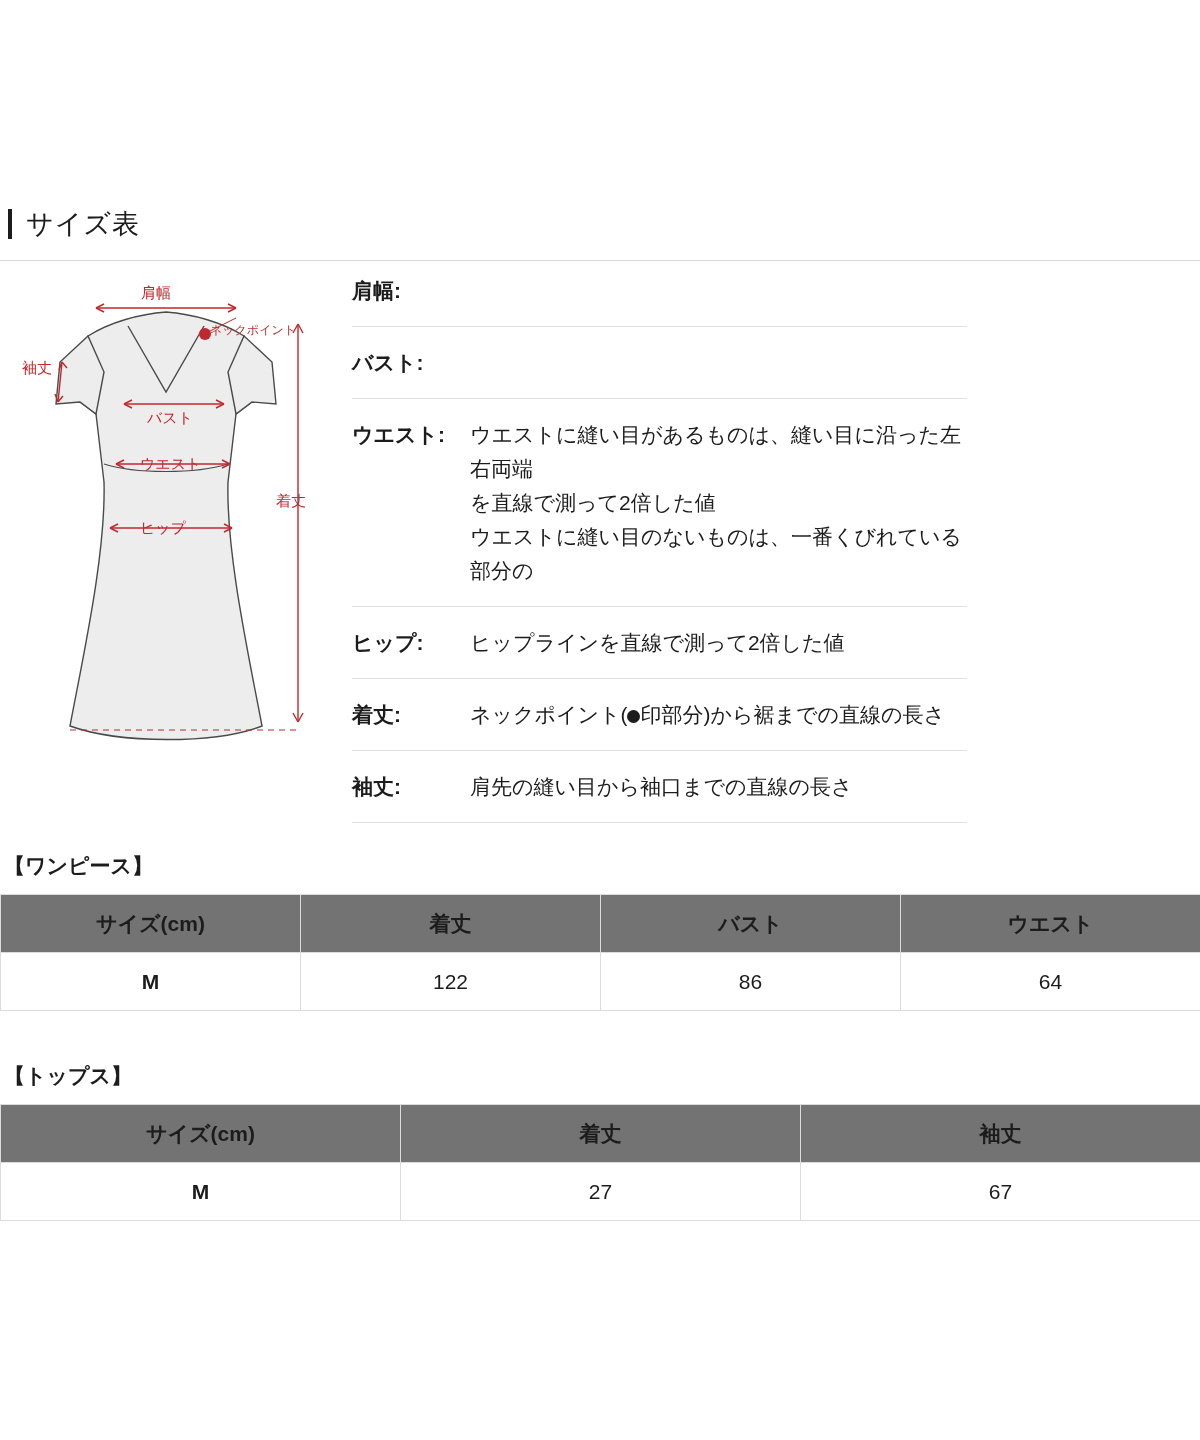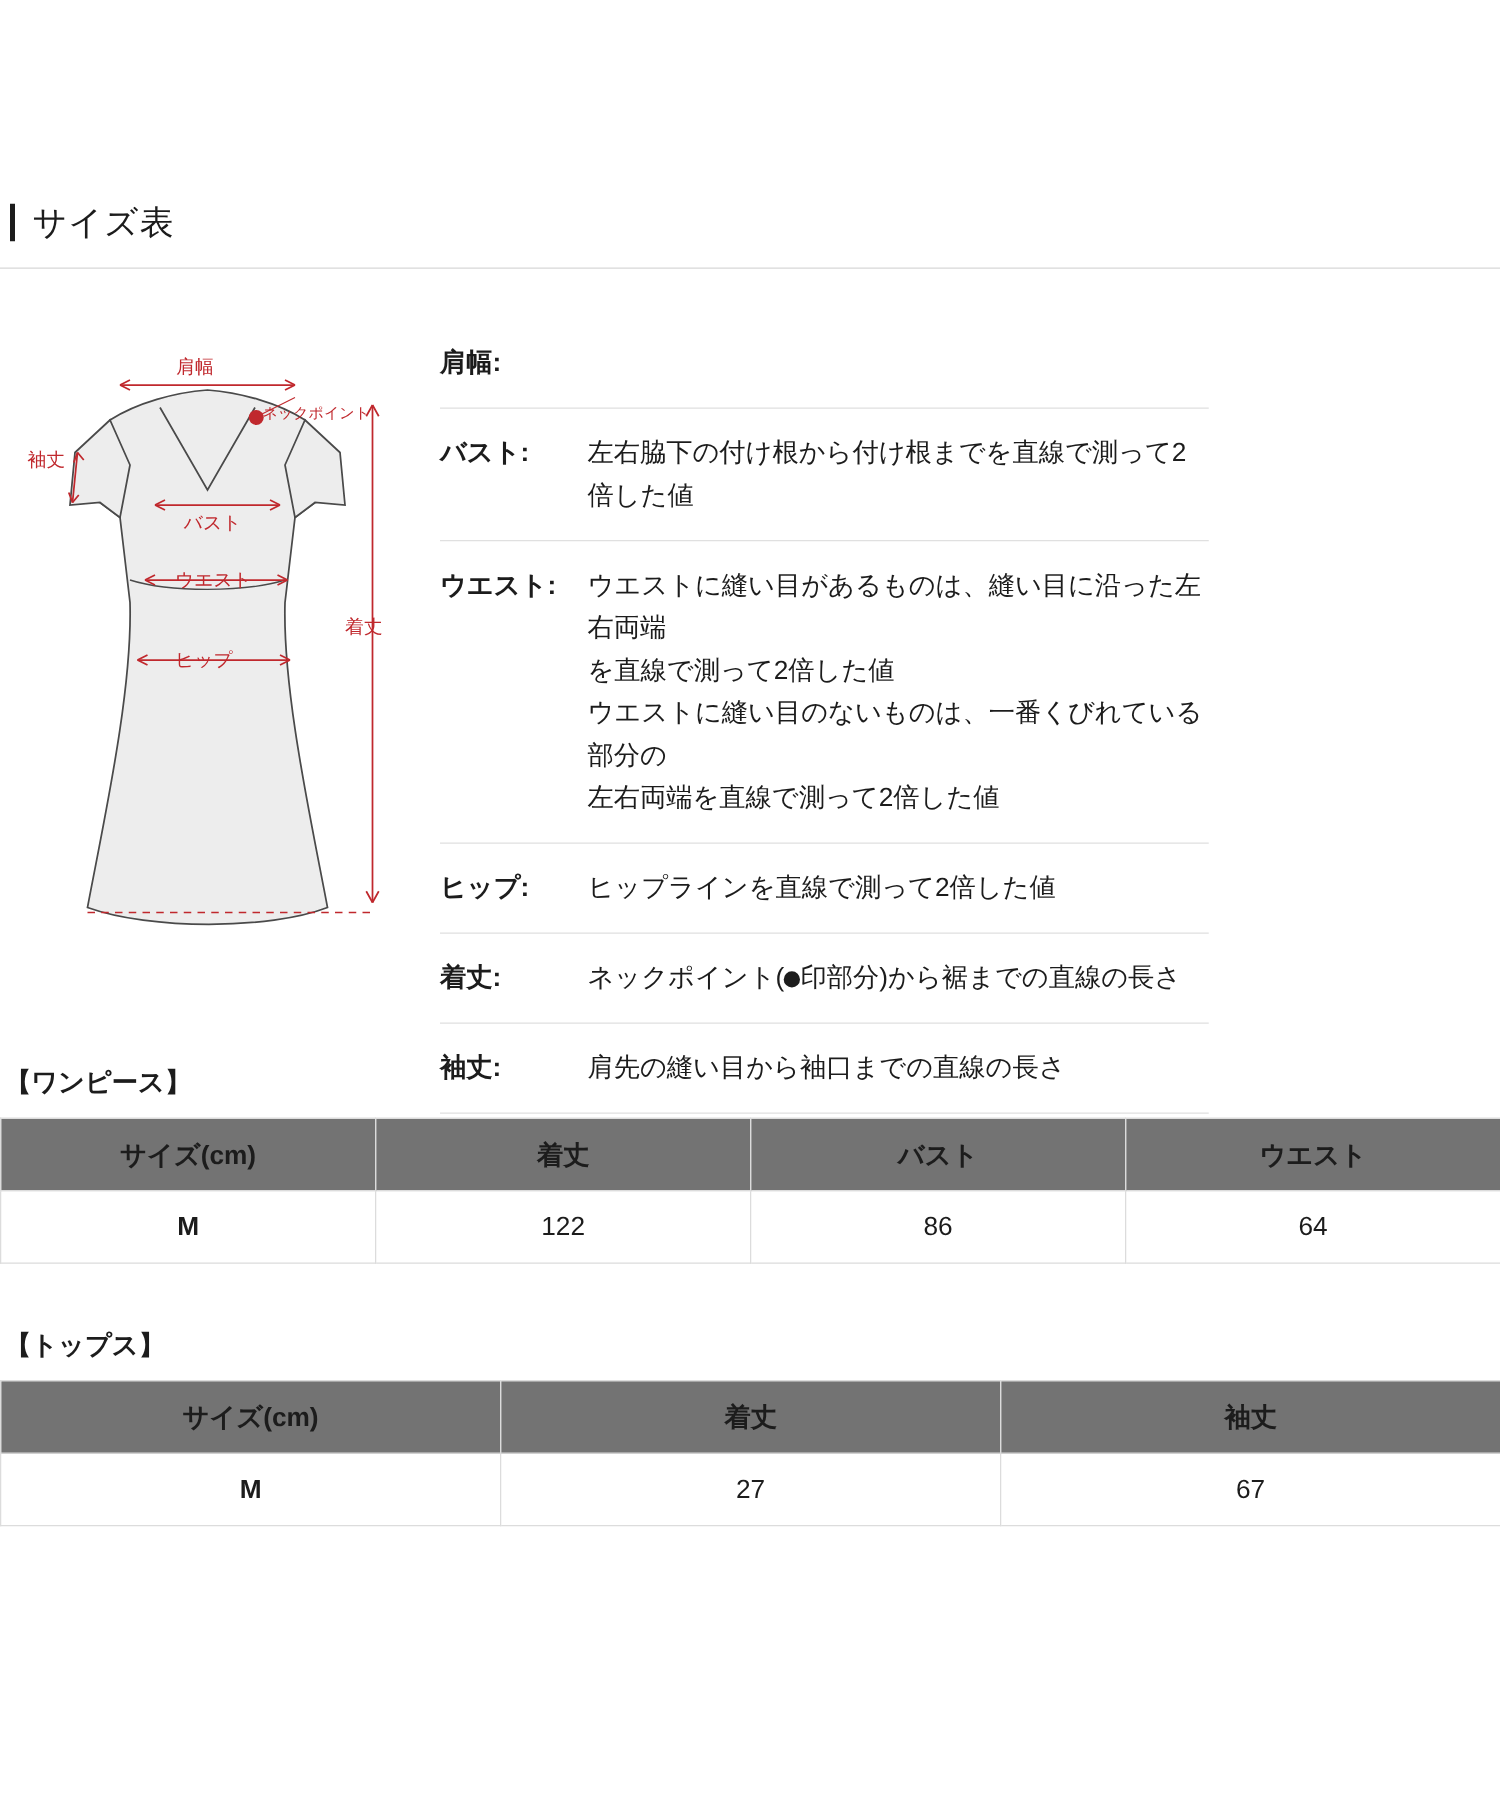--- a/index.html
+++ b/index.html
@@ -25,20 +25,21 @@
     top: 160px;
     width: 1200px;
   }
   .section-title {
     display: flex;
     align-items: center;
     font-size: 27px;
     letter-spacing: 1px;
     color: #1c1c1c;
     padding-left: 8px;
+    margin-top: 46px;
   }
   .section-title .bar {
     display: inline-block;
     width: 4px;
     height: 30px;
     background: #1c1c1c;
     margin-right: 14px;
   }
   .title-rule {
     margin-top: 18px;
@@ -227,32 +228,28 @@
     </div>
 
     <div class="defs-col">
 
       <div class="def-row">
         <div class="def-term">肩幅:</div>
       </div>
 
       <div class="def-row">
         <div class="def-term">バスト:</div>
-        <div class="def-desc">
-          <span class="line">左右脇下の付け根から付け根までを直線で測って2倍した値</span>
-        </div>
       </div>
 
       <div class="def-row">
         <div class="def-term">ウエスト:</div>
         <div class="def-desc">
           <span class="line">ウエストに縫い目があるものは、縫い目に沿った左右両端</span>
           <span class="line">を直線で測って2倍した値</span>
           <span class="line">ウエストに縫い目のないものは、一番くびれている部分の</span>
-          <span class="line">左右両端を直線で測って2倍した値</span>
         </div>
       </div>
 
       <div class="def-row">
         <div class="def-term">ヒップ:</div>
         <div class="def-desc">
           <span class="line">ヒップラインを直線で測って2倍した値</span>
         </div>
       </div>
 

